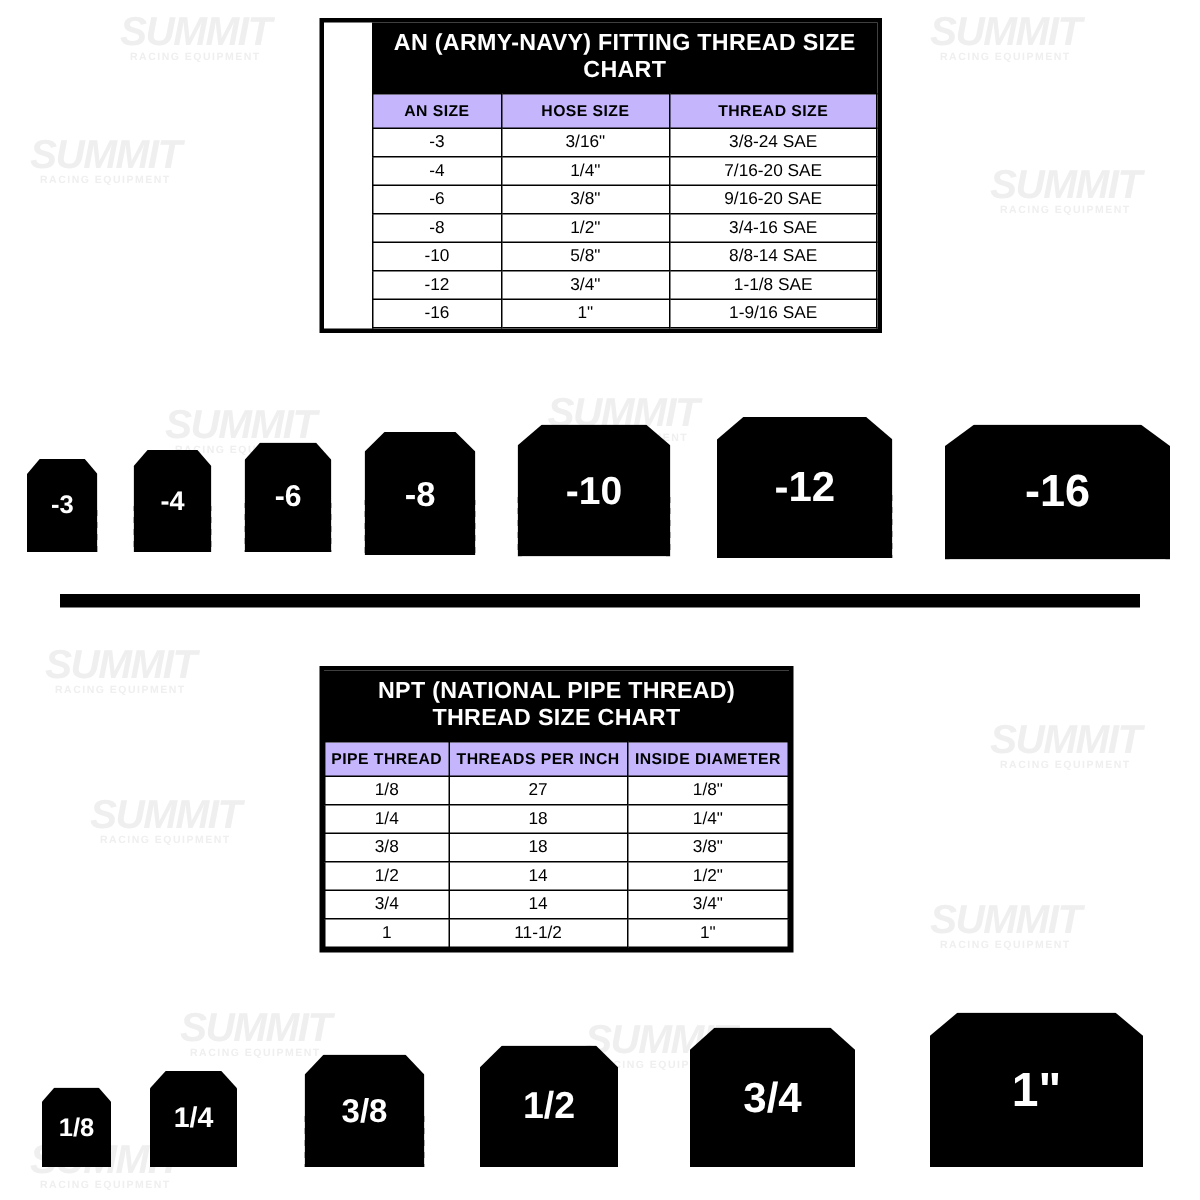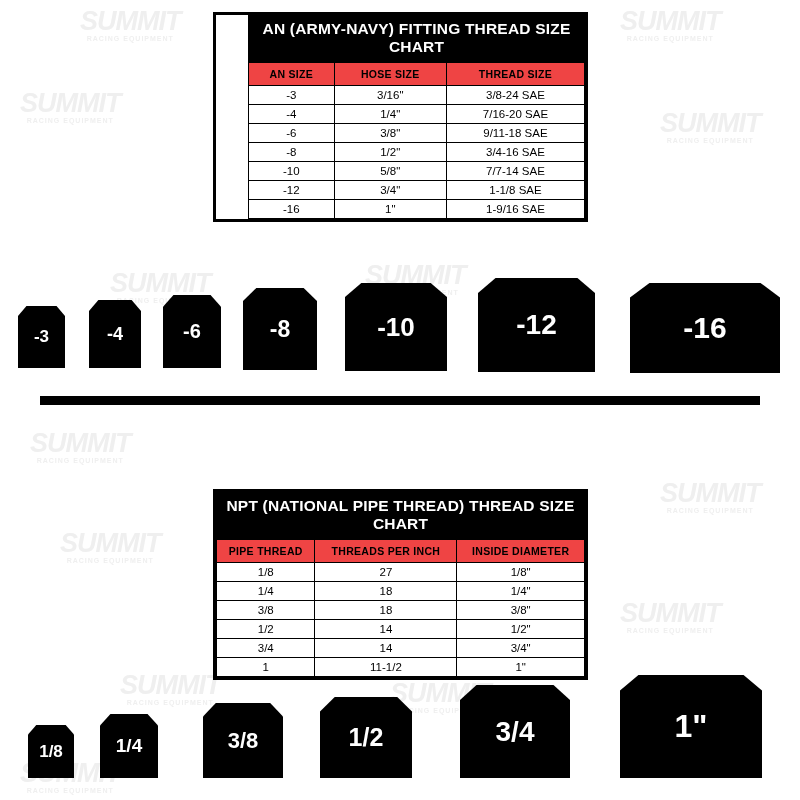--- a/index.html
+++ b/index.html
@@ -38,38 +38,38 @@
     background:#000;color:#fff;
     font-weight:bold;
     text-align:center;
     font-size:15.5px;
     letter-spacing:.2px;
     padding:5px 4px 6px;
     text-transform:uppercase;
   }
   table{border-collapse:collapse;width:100%;}
   th{
-    background:#ef4444;
+    background:#c4b5fd;
     font-size:10.5px;
     font-weight:bold;
     letter-spacing:.3px;
     padding:5px 2px;
     border:1.5px solid #000;
     text-transform:uppercase;
   }
   td{
     font-size:11.5px;
     text-align:center;
     padding:3px 2px;
     border:1.5px solid #000;
     background:#fff;
   }
 
   #an-chart{left:213px;top:12px;width:375px;padding-left:32px;}
-  #npt-chart{left:213px;top:444px;width:375px;margin-top:45px;}
+  #npt-chart{left:213px;top:444px;width:316px;}
 
   
   .fit{
     position:absolute;
     background:#000;
     color:#fff;
     font-weight:bold;
     display:flex;
     align-items:center;
     justify-content:center;
@@ -181,31 +181,31 @@
           <td>3/8-24 SAE</td>
         </tr>
       <tr>
           <td>-4</td>
           <td>1/4"</td>
           <td>7/16-20 SAE</td>
         </tr>
       <tr>
           <td>-6</td>
           <td>3/8"</td>
-          <td>9/11-18 SAE</td>
+          <td>9/16-20 SAE</td>
         </tr>
       <tr>
           <td>-8</td>
           <td>1/2"</td>
           <td>3/4-16 SAE</td>
         </tr>
       <tr>
           <td>-10</td>
           <td>5/8"</td>
-          <td>7/7-14 SAE</td>
+          <td>8/8-14 SAE</td>
         </tr>
       <tr>
           <td>-12</td>
           <td>3/4"</td>
           <td>1-1/8 SAE</td>
         </tr>
       <tr>
           <td>-16</td>
           <td>1"</td>
           <td>1-9/16 SAE</td>

